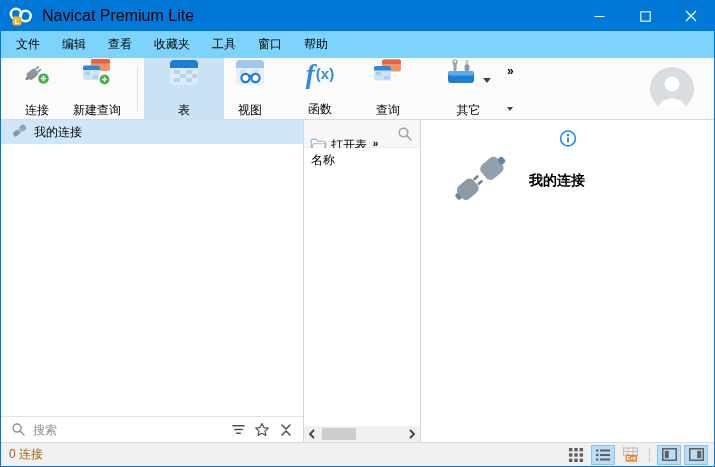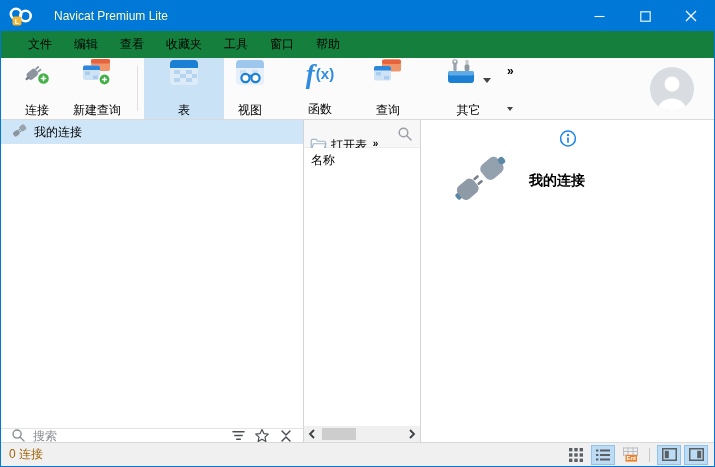--- a/index.html
+++ b/index.html
@@ -3,26 +3,26 @@
 <meta charset="utf-8">
 <style>
   * { margin:0; padding:0; box-sizing:border-box; }
   html,body { width:715px; height:467px; }
   body { font-family:"Liberation Sans","DejaVu Sans",sans-serif; font-size:12px; color:#000; }
   .window { width:715px; height:467px; border:1px solid #0078d7; display:flex; flex-direction:column; background:#fff; }
 
   
   .titlebar { height:30px; background:#0078d7; display:flex; align-items:center; flex:none; }
   .logo { width:26px; height:22px; margin-left:7px; flex:none; }
-  .title-text { color:#fef9c3; font-size:12px; margin-left:20px; }
+  .title-text { color:#000000; font-size:16px; margin-left:8px; }
   .win-controls { margin-left:auto; display:flex; height:100%; }
   .win-btn { width:46px; height:100%; display:flex; align-items:center; justify-content:center; }
 
   
-  .menubar { height:27px; background:#15803d; display:flex; align-items:center; padding-left:16px; flex:none; }
+  .menubar { height:27px; background:#7dd3fc; display:flex; align-items:center; padding-left:4px; flex:none; }
   .menu-item { padding:5px 11px; cursor:default; }
 
   
   .toolbar { height:62px; background:#fbfbfb; display:flex; align-items:stretch; padding:0 0 0 10px; flex:none; border-bottom:1px solid #d9d9d9; }
   .tb-item { display:flex; flex-direction:column; align-items:center; justify-content:center; padding:4px 10px; min-width:52px; }
   .tb-item .tb-label { margin-top:13px; white-space:nowrap; }
   .tb-item.selected { background:#c9e2f6; }
   .tb-sep { width:1px; background:#e0e0e0; margin:8px 6px; }
   .tb-iconrow { display:flex; align-items:flex-end; }
   .caret { width:0; height:0; border-left:4px solid transparent; border-right:4px solid transparent; border-top:5px solid #444; }
@@ -35,21 +35,21 @@
   .avatar { width:44px; height:44px; border-radius:50%; background:#d9dde2; overflow:hidden; align-self:center; margin-left:auto; margin-right:20px; flex:none; position:relative; }
   .avatar svg { position:absolute; top:0; left:0; }
 
   
   .main { flex:1; display:flex; min-height:0; }
 
   .sidebar { width:303px; flex:none; display:flex; flex-direction:column; border-right:1px solid #d5d5d5; background:#fff; }
   .tree { flex:1; overflow:hidden; }
   .tree-row { height:24px; display:flex; align-items:center; padding-left:10px; gap:7px; }
   .tree-row.selected { background:#cfe6f8; }
-  .sidebar-search { height:14px; border-top:1px solid #e3e3e3; display:flex; align-items:center; padding:0 8px; gap:6px; }
+  .sidebar-search { height:26px; border-top:1px solid #e3e3e3; display:flex; align-items:center; padding:0 8px; gap:6px; }
   .sidebar-search input { border:none; outline:none; flex:1; font:inherit; color:#444; min-width:0; background:transparent; }
   .sidebar-search input::placeholder { color:#8a8f94; }
   .mini-btn { display:flex; align-items:center; justify-content:center; width:18px; height:18px; flex:none; }
 
   .objects { width:117px; flex:none; display:flex; flex-direction:column; border-right:1px solid #d5d5d5; background:#fff; }
   .tabstrip { height:26px; display:flex; border-bottom:1px solid #ececec; flex:none; }
   .tab { width:72px; background:#efefef; display:flex; align-items:center; justify-content:center; }
   .tabstrip-rest { flex:1; background:#fff; border-left:1px solid #e4e4e4; }
   .obj-toolbar { height:28px; display:flex; align-items:center; padding:0 6px; gap:4px; background:#f7f7f7; border-bottom:1px solid #ececec; flex:none; }
   .obj-toolbar .open-table { display:flex; align-items:center; gap:4px;margin-top:24px; }

